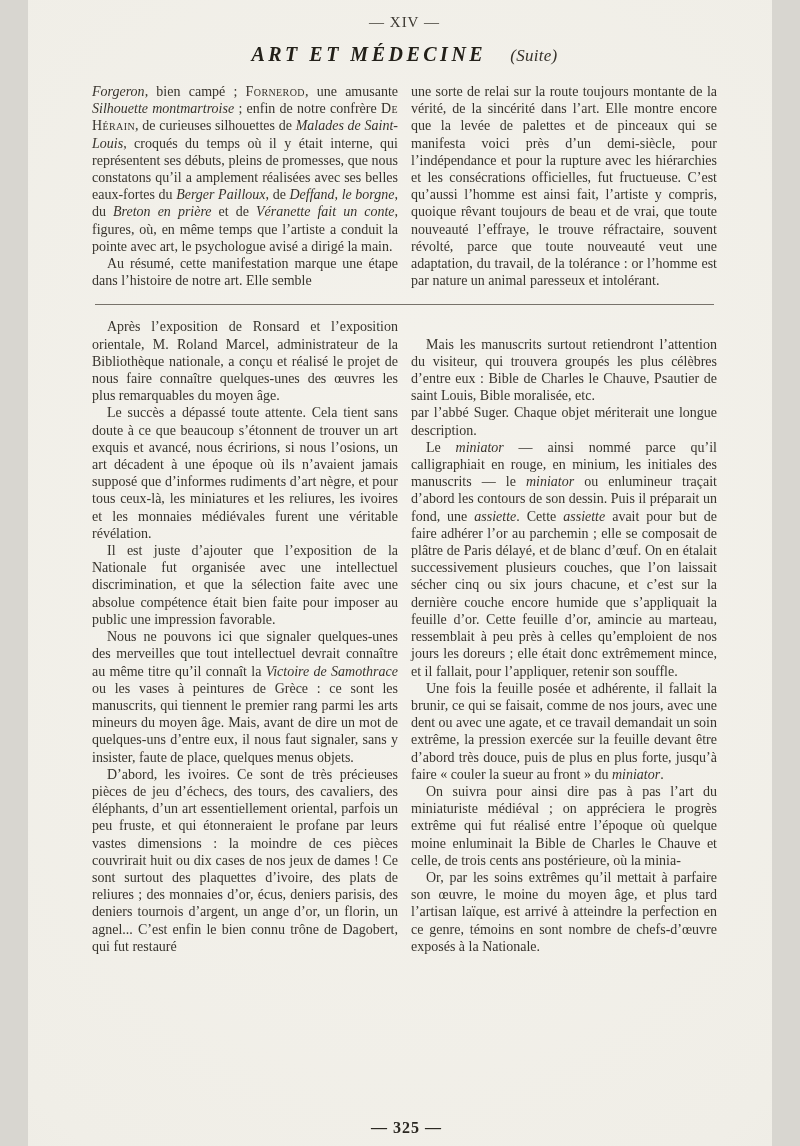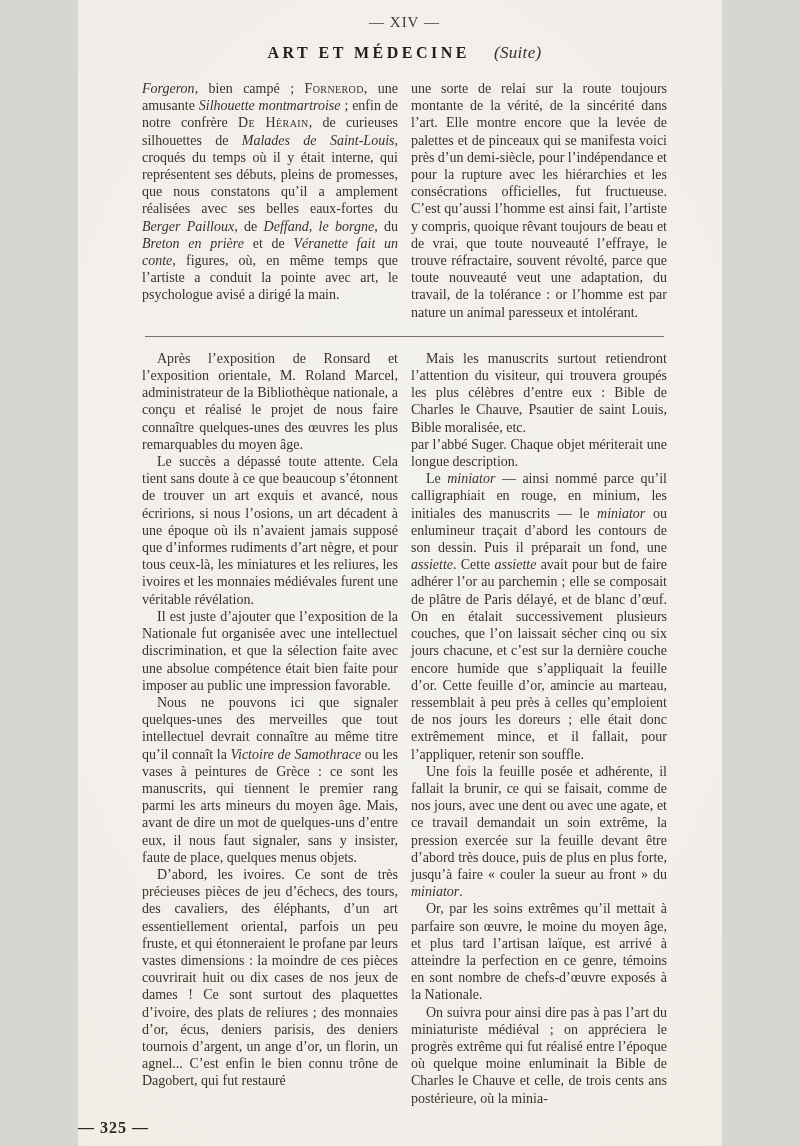--- a/index.html
+++ b/index.html
@@ -1,57 +1,58 @@
 <!DOCTYPE html>
 <html lang="fr"><head>
 <meta charset="utf-8">
 <style>
   * { margin:0; padding:0; box-sizing:border-box; }
   html, body { background:#d8d6d0; }
   .page {
-    width:644px; height:1146px; margin:0 auto; position:relative; overflow:hidden;
+    width:744px; height:1146px; margin:0 auto; position:relative; overflow:hidden;
     background: radial-gradient(ellipse 120% 100% at 50% 45%, #f4f2ec 0%, #f0eee7 65%, #e8e6de 100%);
     color:#37332c;
     font-family:"Liberation Serif","DejaVu Serif",serif;
     padding:14px 55px 0 64px;
   }
   .folio-top { text-align:center; font-size:15px; letter-spacing:1px; color:#3c3831; }
   .masthead { text-align:center; margin-top:12px; white-space:nowrap; }
-  .mast-main { font-size:16px; font-weight:bold; letter-spacing:3.5px; color:#232019; }
+  .mast-main { font-size:20px; font-weight:bold; letter-spacing:3.5px; color:#232019;font-style:italic; }
   .mast-suite { font-size:17px; font-style:italic; margin-left:20px; letter-spacing:0.3px; }
-  .two-col { display:flex; gap:13px; }
+  .two-col { display:flex; gap:13px;align-items:flex-end; }
   .art1 { margin-top:17px; }
   .col { flex:1 1 0; min-width:0; }
   .para { font-size:14px; line-height:17.2px; text-align:justify; text-indent:15px; }
   .para.cont { text-indent:0; }
   .i  { font-style:italic; }
   .sc { font-variant:small-caps; letter-spacing:0.4px; }
   .signature { font-size:14px; line-height:17.2px; text-align:right;
                font-variant:small-caps; letter-spacing:0.6px; margin-top:-17.2px; color:#2e2a24; }
   .rule { border:none; border-top:1px solid #77726a; margin:15px 3px 13px; }
   .section-heading { text-align:center; font-size:14px; font-weight:bold;
                      letter-spacing:0.7px; margin-bottom:10px; color:#2b2822; }
-  .folio-bottom { position:absolute; left:0; right:0; bottom:9px; text-align:left;
-                  font-weight:bold; font-size:16px; letter-spacing:1px; color:#2b2822; }
+  .folio-bottom { position:absolute; left:0; right:0; bottom:9px; text-align:center;
+                  font-weight:bold; font-size:16px; letter-spacing:1px; color:#2b2822;padding-left:13px; }
 </style>
 </head>
 <body>
 
 <div class="page">
 
   <div class="folio-top">— XIV —</div>
 
   <div class="masthead">
     <span class="mast-main">ART ET MÉDECINE</span>
     <span class="mast-suite">(Suite)</span>
   </div>
 
   <section class="two-col art1">
     <div class="col">
       <p class="para cont"><span class="i">Forgeron</span><span>, bien campé ; </span><span class="sc">Fornerod</span><span>, une amusante </span><span class="i">Silhouette montmartroise</span><span> ; enfin de notre confrère </span><span class="sc">De Hérain</span><span>, de curieuses silhouettes de </span><span class="i">Malades de Saint-Louis</span><span>, croqués du temps où il y était interne, qui représentent ses débuts, pleins de promesses, que nous constatons qu’il a amplement réalisées avec ses belles eaux-fortes du </span><span class="i">Berger Pailloux</span><span>, de </span><span class="i">Deffand, le borgne</span><span>, du </span><span class="i">Breton en prière</span><span> et de </span><span class="i">Véranette fait un conte</span><span>, figures, où, en même temps que l’artiste a conduit la pointe avec art, le psychologue avisé a dirigé la main.</span></p>
+      <p class="para">Au résumé, cette manifestation marque une étape dans l’histoire de notre art. Elle semble</p>
     </div>
     <div class="col">
       <p class="para cont">une sorte de relai sur la route toujours montante de la vérité, de la sincérité dans l’art. Elle montre encore que la levée de palettes et de pinceaux qui se manifesta voici près d’un demi-siècle, pour l’indépendance et pour la rupture avec les hiérarchies et les consécrations officielles, fut fructueuse. C’est qu’aussi l’homme est ainsi fait, l’artiste y compris, quoique rêvant toujours de beau et de vrai, que toute nouveauté l’effraye, le trouve réfractaire, souvent révolté, parce que toute nouveauté veut une adaptation, du travail, de la tolérance : or l’homme est par nature un animal paresseux et intolérant.</p>
     </div>
   </section>
 
   <hr class="rule">
 
   <section class="two-col art2">
     <div class="col">
@@ -59,20 +60,20 @@
       <p class="para">Le succès a dépassé toute attente. Cela tient sans doute à ce que beaucoup s’étonnent de trouver un art exquis et avancé, nous écririons, si nous l’osions, un art décadent à une époque où ils n’avaient jamais supposé que d’informes rudiments d’art nègre, et pour tous ceux-là, les miniatures et les reliures, les ivoires et les monnaies médiévales furent une véritable révélation.</p>
       <p class="para">Il est juste d’ajouter que l’exposition de la Nationale fut organisée avec une intellectuel discrimination, et que la sélection faite avec une absolue compétence était bien faite pour imposer au public une impression favorable.</p>
       <p class="para"><span>Nous ne pouvons ici que signaler quelques-unes des merveilles que tout intellectuel devrait connaître au même titre qu’il connaît la </span><span class="i">Victoire de Samothrace</span><span> ou les vases à peintures de Grèce : ce sont les manuscrits, qui tiennent le premier rang parmi les arts mineurs du moyen âge. Mais, avant de dire un mot de quelques-uns d’entre eux, il nous faut signaler, sans y insister, faute de place, quelques menus objets.</span></p>
       <p class="para">D’abord, les ivoires. Ce sont de très précieuses pièces de jeu d’échecs, des tours, des cavaliers, des éléphants, d’un art essentiellement oriental, parfois un peu fruste, et qui étonneraient le profane par leurs vastes dimensions : la moindre de ces pièces couvrirait huit ou dix cases de nos jeux de dames ! Ce sont surtout des plaquettes d’ivoire, des plats de reliures ; des monnaies d’or, écus, deniers parisis, des deniers tournois d’argent, un ange d’or, un florin, un agnel... C’est enfin le bien connu trône de Dagobert, qui fut restauré</p>
     </div>
     <div class="col">
       <p class="para">Mais les manuscrits surtout retiendront l’attention du visiteur, qui trouvera groupés les plus célèbres d’entre eux : Bible de Charles le Chauve, Psautier de saint Louis, Bible moralisée, etc.</p>
       <p class="para cont">par l’abbé Suger. Chaque objet mériterait une longue description.</p>
       <p class="para"><span>Le </span><span class="i">miniator</span><span> — ainsi nommé parce qu’il calligraphiait en rouge, en minium, les initiales des manuscrits — le </span><span class="i">miniator</span><span> ou enlumineur traçait d’abord les contours de son dessin. Puis il préparait un fond, une </span><span class="i">assiette</span><span>. Cette </span><span class="i">assiette</span><span> avait pour but de faire adhérer l’or au parchemin ; elle se composait de plâtre de Paris délayé, et de blanc d’œuf. On en étalait successivement plusieurs couches, que l’on laissait sécher cinq ou six jours chacune, et c’est sur la dernière couche encore humide que s’appliquait la feuille d’or. Cette feuille d’or, amincie au marteau, ressemblait à peu près à celles qu’emploient de nos jours les doreurs ; elle était donc extrêmement mince, et il fallait, pour l’appliquer, retenir son souffle.</span></p>
       <p class="para"><span>Une fois la feuille posée et adhérente, il fallait la brunir, ce qui se faisait, comme de nos jours, avec une dent ou avec une agate, et ce travail demandait un soin extrême, la pression exercée sur la feuille devant être d’abord très douce, puis de plus en plus forte, jusqu’à faire « couler la sueur au front » du </span><span class="i">miniator</span><span>.</span></p>
+      <p class="para">On suivra pour ainsi dire pas à pas l’art du miniaturiste médiéval ; on appréciera le progrès extrême qui fut réalisé entre l’époque où quelque moine enluminait la Bible de Charles le Chauve et celle, de trois cents ans postérieure, où la minia-</p>
       <p class="para">Or, par les soins extrêmes qu’il mettait à parfaire son œuvre, le moine du moyen âge, et plus tard l’artisan laïque, est arrivé à atteindre la perfection en ce genre, témoins en sont nombre de chefs-d’œuvre exposés à la Nationale.</p>
-      <p class="para">On suivra pour ainsi dire pas à pas l’art du miniaturiste médiéval ; on appréciera le progrès extrême qui fut réalisé entre l’époque où quelque moine enluminait la Bible de Charles le Chauve et celle, de trois cents ans postérieure, où la minia-</p>
     </div>
   </section>
 
   <div class="folio-bottom">— 325 —</div>
 
 </div>
 
 </body></html>

